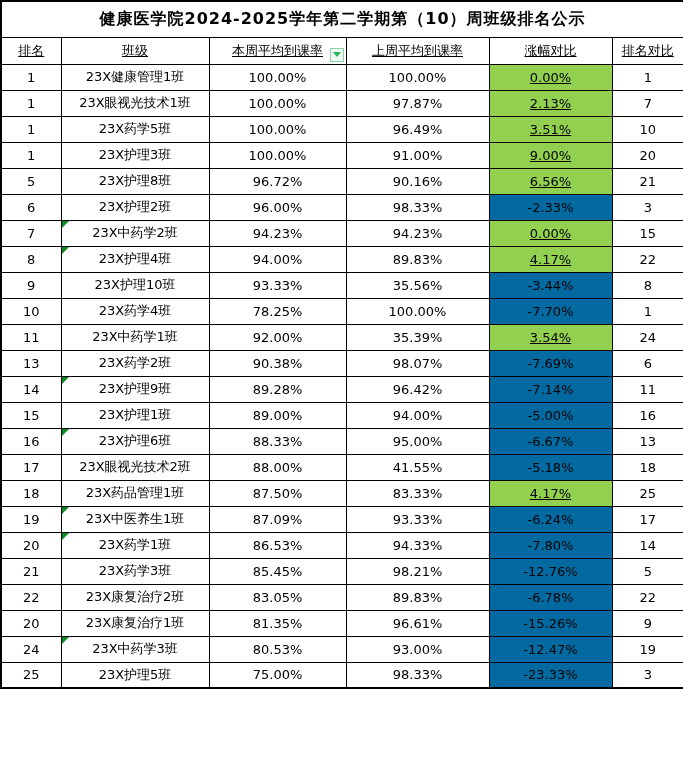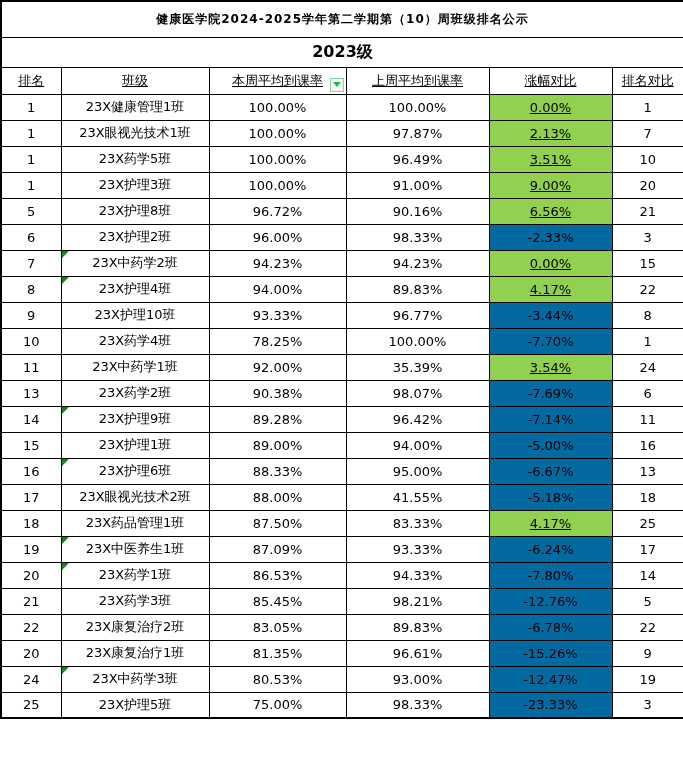--- a/index.html
+++ b/index.html
@@ -20,21 +20,21 @@
     border: 1px solid #000000;
     text-align: center;
     vertical-align: middle;
     padding: 0 2px;
     white-space: nowrap;
     overflow: hidden;
     font-weight: normal;
   }
   tr.title-row td {
     height: 36px;
-    font-size: 12px;
+    font-size: 16px;
     font-weight: bold;
     letter-spacing: 1px;
   }
   tr.subtitle-row td {
     height: 30px;
     font-size: 16px;
     font-weight: bold;
   }
   tr.header-row th {
     height: 27px;
@@ -85,23 +85,20 @@
     <col style="width:148px">
     <col style="width:137px">
     <col style="width:143px">
     <col style="width:123px">
     <col style="width:72px">
   </colgroup>
   <thead>
     <tr class="title-row">
       <td colspan="6">健康医学院2024-2025学年第二学期第（10）周班级排名公示</td>
     </tr>
-    <tr class="subtitle-row">
-      <td colspan="6">2023级</td>
-    </tr>
     <tr class="header-row">
       <th>排名</th>
       <th>班级</th>
       <th>
         <span>本周平均到课率</span>
         <span class="filter-btn">
             <span class="arrow"></span>
           </span>
       </th>
       <th>上周平均到课率</th>
@@ -198,21 +195,21 @@
     <td class="c-change pos">4.17%</td>
     <td class="c-rankcmp">22</td>
   </tr>
       <tr>
     <td class="c-rank">9</td>
     <td class="c-class">
       
       <span>23X护理10班</span>
     </td>
     <td class="c-week">93.33%</td>
-    <td class="c-week">96.77%</td>
+    <td class="c-week">35.56%</td>
     <td class="c-change neg">-3.44%</td>
     <td class="c-rankcmp">8</td>
   </tr>
       <tr>
     <td class="c-rank">10</td>
     <td class="c-class">
       
       <span>23X药学4班</span>
     </td>
     <td class="c-week">78.25%</td>

